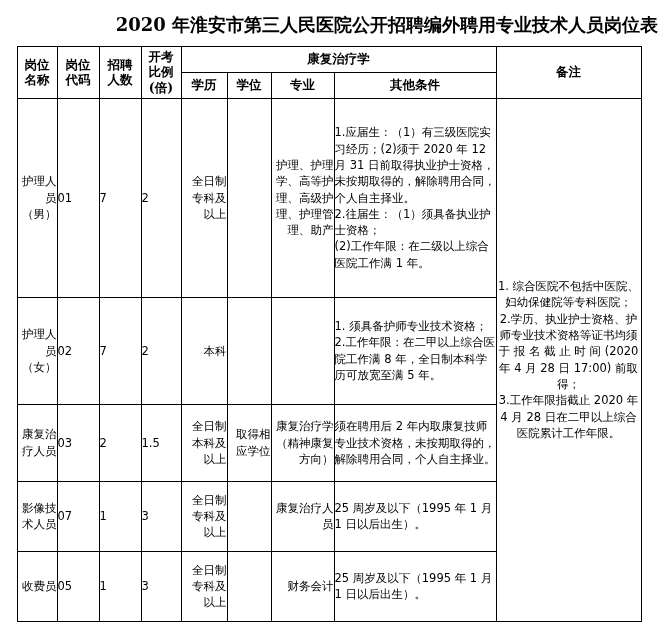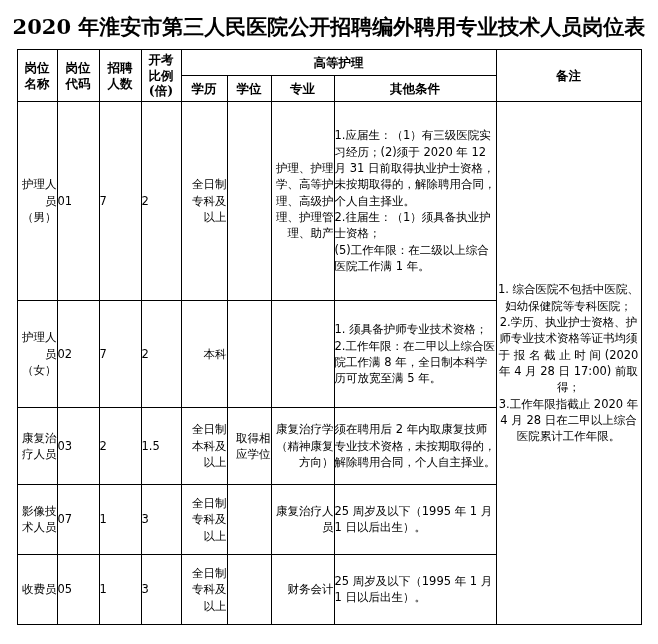--- a/index.html
+++ b/index.html
@@ -15,24 +15,24 @@
     overflow: hidden;
   }
   .page {
     position: relative;
     width: 658px;
     height: 644px;
     box-sizing: border-box;
   }
   .doc-title {
     width: 100%;
-    text-align: center;
+    text-align: right;
     font-family: "DejaVu Serif", "Liberation Serif", serif;
     font-weight: bold;
-    font-size: 21px;
+    font-size: 18px;
     letter-spacing: 0px;
     line-height: 1.1;
     padding-top: 15px;
     padding-bottom: 11px;
     white-space: nowrap;
   }
   table.job-table {
     border-collapse: collapse;
     table-layout: fixed;
     width: 624px;
@@ -136,21 +136,21 @@
         </th>
         <th rowspan="2" class="hdr-vert">
           <span>招聘</span><br>
           <span>人数</span>
         </th>
         <th rowspan="2" class="hdr-vert">
           <span>开考</span><br>
           <span>比例</span><br>
           <span>(倍)</span>
         </th>
-        <th colspan="4">高等护理</th>
+        <th colspan="4">康复治疗学</th>
         <th rowspan="2">备注</th>
       </tr>
       <tr>
         <th>学历</th>
         <th>学位</th>
         <th>专业</th>
         <th>其他条件</th>
       </tr>
     </thead>
     <tbody>
@@ -159,21 +159,21 @@
         <td class="c-center">护理人员（男）</td>
         <td class="c-num">01</td>
         <td class="c-num">7</td>
         <td class="c-num">2</td>
         <td class="c-center">全日制专科及以上</td>
         <td class="c-center"></td>
         <td class="c-center">护理、护理学、高等护理、高级护理、护理管理、助产</td>
         <td class="c-text">
           <p class="para">1.应届生：（1）有三级医院实习经历；(2)须于 2020 年 12 月 31 日前取得执业护士资格，未按期取得的，解除聘用合同，个人自主择业。</p>
           <p class="para">2.往届生：（1）须具备执业护士资格；</p>
-          <p class="para">(5)工作年限：在二级以上综合医院工作满 1 年。</p>
+          <p class="para">(2)工作年限：在二级以上综合医院工作满 1 年。</p>
         </td>
         <td class="c-remark" rowspan="5">
           <p class="para">1. 综合医院不包括中医院、妇幼保健院等专科医院；</p>
           <p class="para">2.学历、执业护士资格、护师专业技术资格等证书均须于 报 名 截 止 时 间 (2020 年 4 月 28 日 17:00) 前取得；</p>
           <p class="para">3.工作年限指截止 2020 年 4 月 28 日在二甲以上综合医院累计工作年限。</p>
         </td>
       </tr>
 
       <tr style="height:107px;">
         <td class="c-center">护理人员（女）</td>

